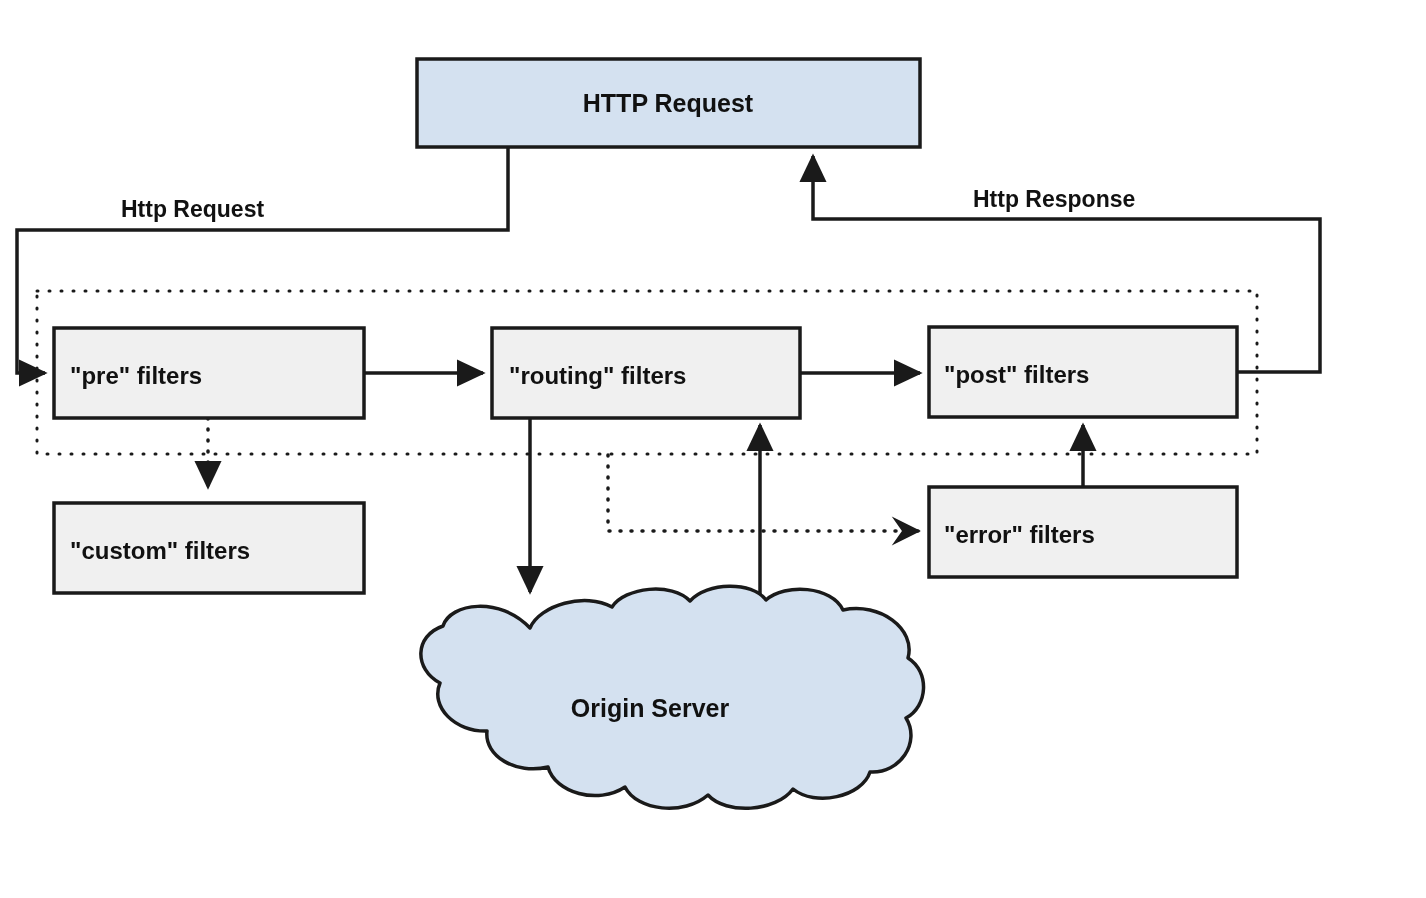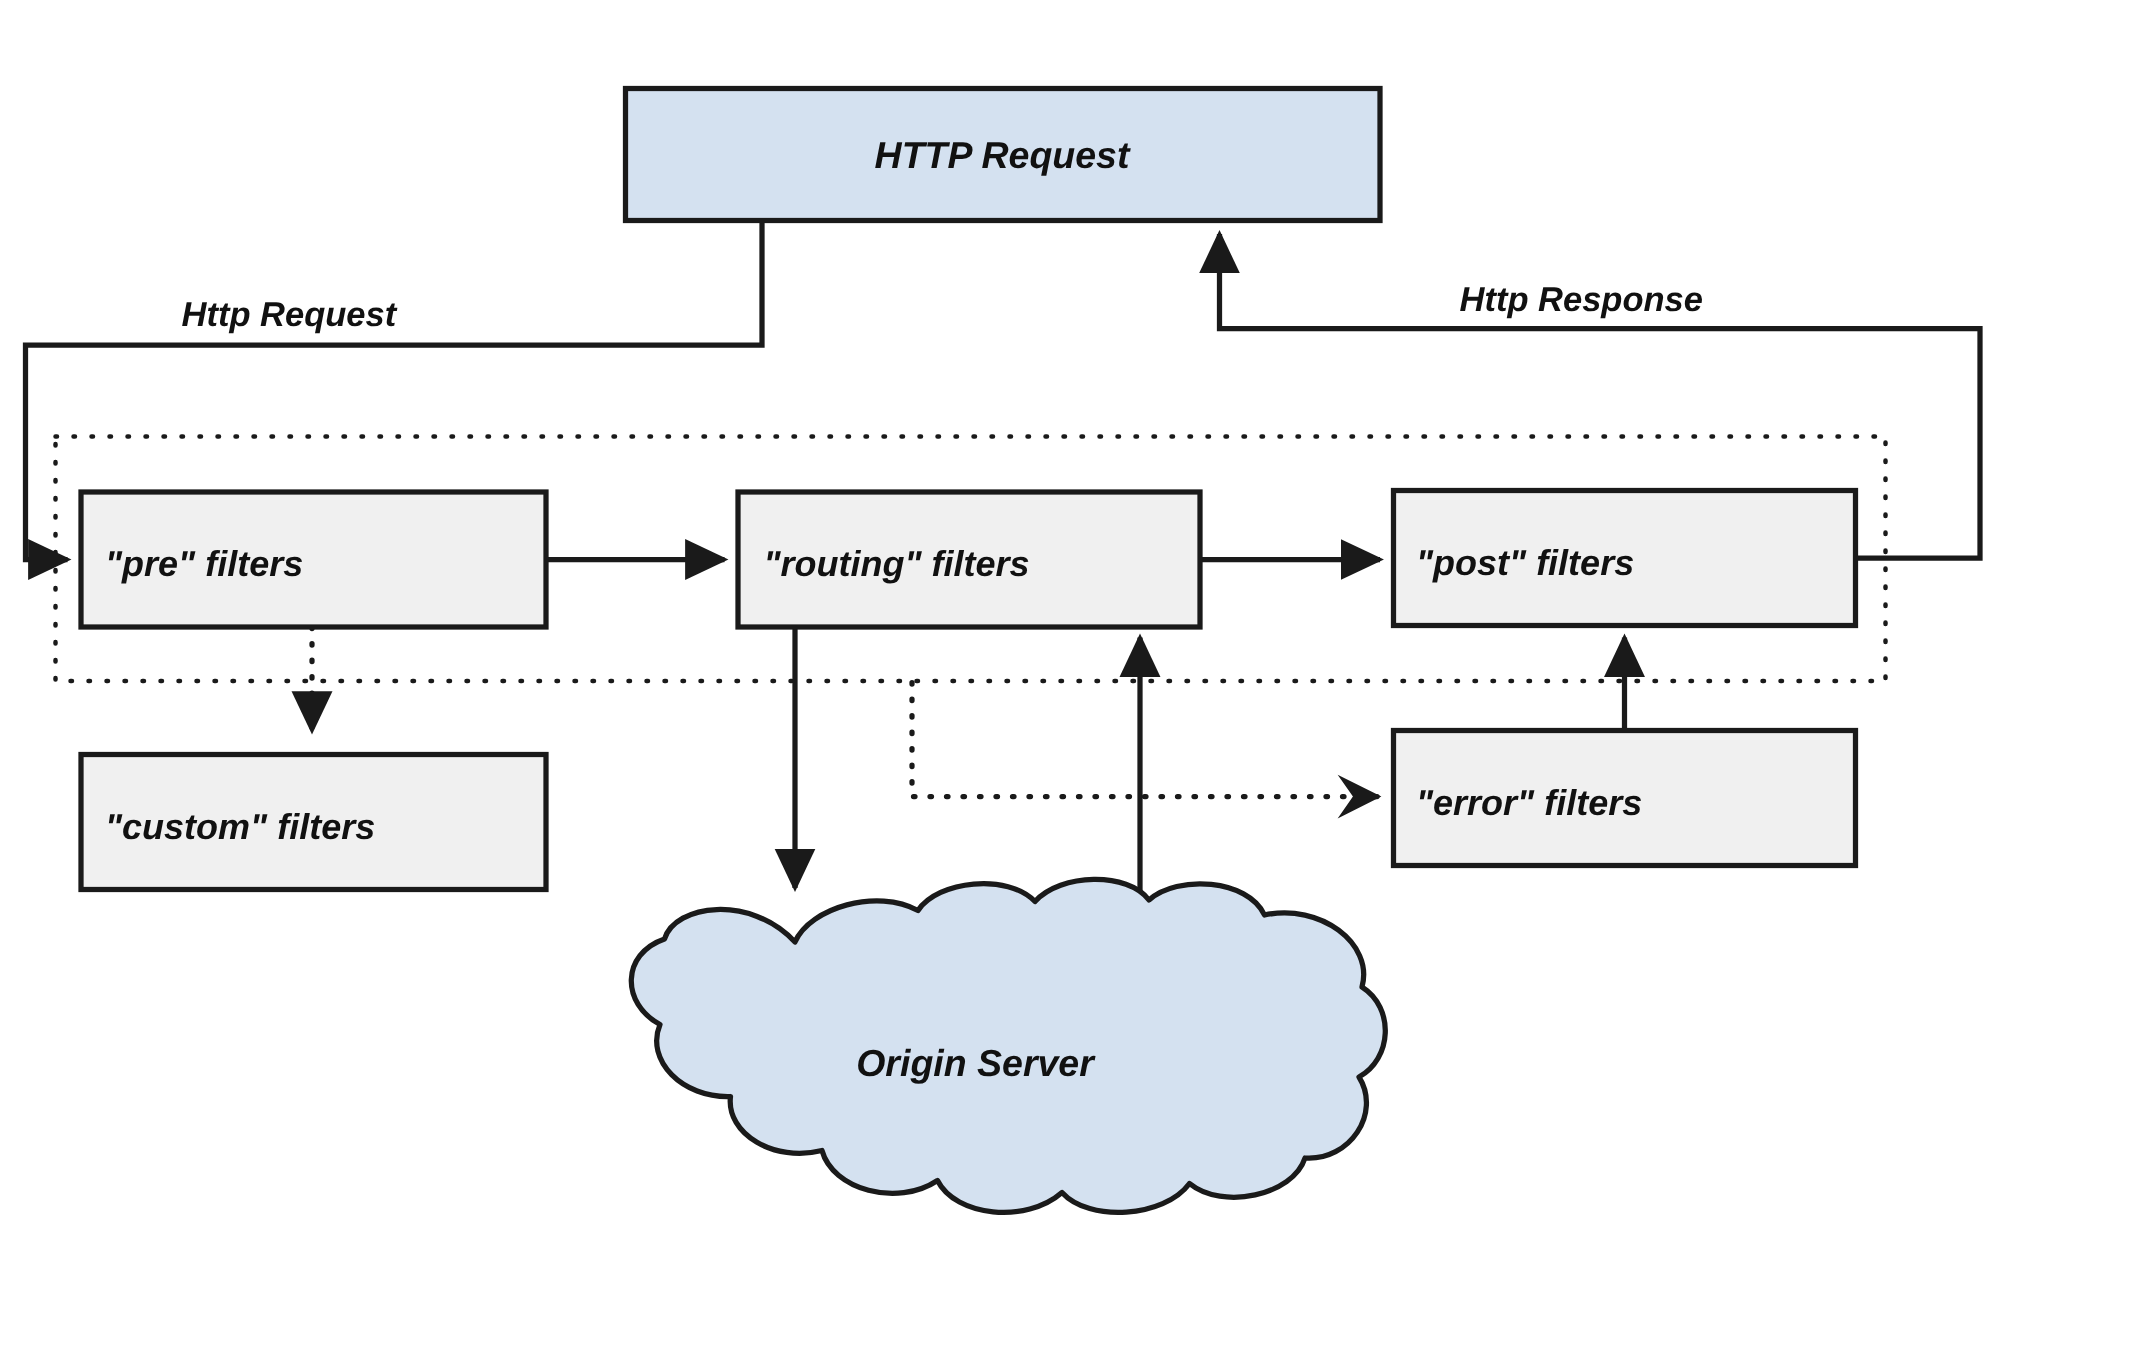--- a/index.html
+++ b/index.html
@@ -7,21 +7,20 @@
     padding: 0;
     background: #ffffff;
   }
   #canvas {
     position: relative;
     width: 1426px;
     height: 898px;
     background: #ffffff;
     font-family: "Liberation Sans", sans-serif;
     overflow: hidden;
-    font-style: italic;
   }
   #diagram-svg {
     position: absolute;
     left: 0;
     top: 0;
     width: 1426px;
     height: 898px;
   }
   .node-label {
     font-family: "Liberation Sans", sans-serif;

